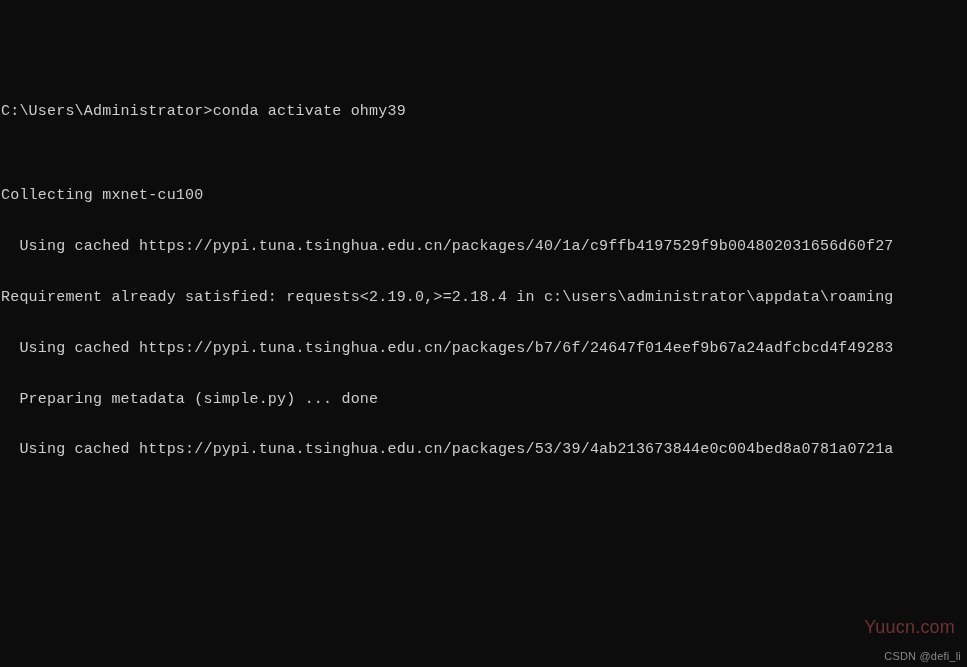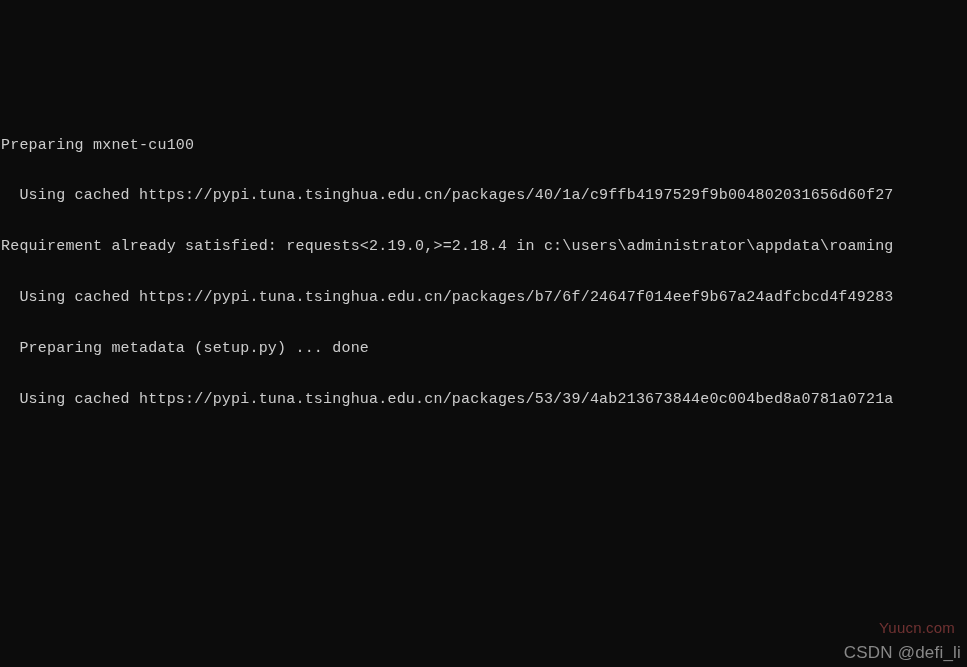--- a/index.html
+++ b/index.html
@@ -28,46 +28,47 @@
     .line {
       display: block;
       white-space: pre;
     }
     .watermark {
       position: absolute;
       right: 12px;
       bottom: 30px;
       color: #c05050;
       opacity: 0.55;
-      font-size: 15px;
+      font-size: 18px;
       font-family: sans-serif;
       font-weight: 500;
       text-align: right;
     }
     .attribution {
       position: absolute;
       right: 6px;
       bottom: 5px;
       color: #888888;
-      font-size: 17px;
+      font-size: 11px;
       font-family: sans-serif;
     }
   </style>
 </head>
 <body>
 
 
 
 <div class="terminal">
+  <span class="line">C:\Users\Administrator&gt;conda activate ohmy39</span>
   <span class="line"></span>
-  <span class="line">Preparing mxnet-cu100</span>
+  <span class="line">Collecting mxnet-cu100</span>
   <span class="line">  Using cached https://pypi.tuna.tsinghua.edu.cn/packages/40/1a/c9ffb4197529f9b004802031656d60f27</span>
   <span class="line">Requirement already satisfied: requests&lt;2.19.0,&gt;=2.18.4 in c:\users\administrator\appdata\roaming</span>
   <span class="line">  Using cached https://pypi.tuna.tsinghua.edu.cn/packages/b7/6f/24647f014eef9b67a24adfcbcd4f49283</span>
-  <span class="line">  Preparing metadata (setup.py) ... done</span>
+  <span class="line">  Preparing metadata (simple.py) ... done</span>
   <span class="line">  Using cached https://pypi.tuna.tsinghua.edu.cn/packages/53/39/4ab213673844e0c004bed8a0781a0721a</span>
   
   
   
   
   
   
   
   
   

